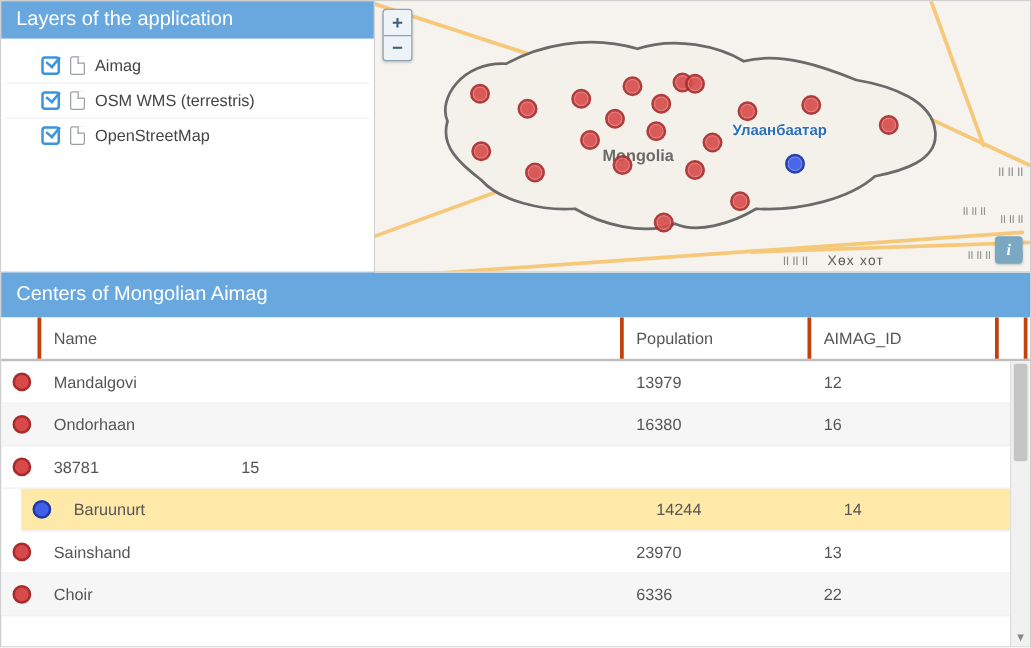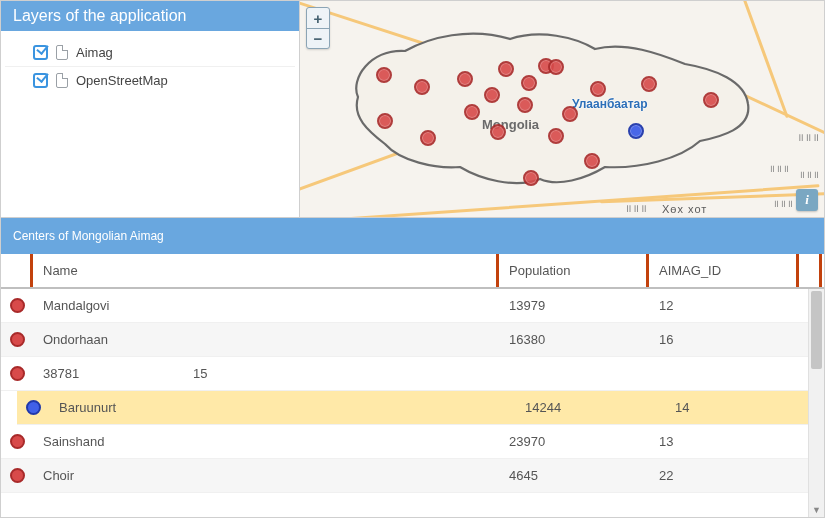--- a/index.html
+++ b/index.html
@@ -129,21 +129,21 @@
     position: absolute;
     width: 16px; height: 16px;
     border-radius: 50%;
     transform: translate(-50%, -50%);
   }
   .marker.red { background:#d84a4a; border:2px solid #a82a2a; opacity:0.9; box-shadow: inset 0 0 0 1px rgba(255,255,255,0.25); }
   .marker.blue { background:#4060e8; border:2px solid #2038aa; opacity:0.95; box-shadow: inset 0 0 0 1px rgba(255,255,255,0.25); }
 
   
   .grid-panel { flex: 1; display: flex; flex-direction: column; border: 1px solid #cfcfcf; border-top: none; min-height:0; }
-  .grid-panel .panel-header { height: 36px; font-size: 12px; }
+  .grid-panel .panel-header { height: 36px; font-size: 16px; }
   .grid-head {
     display: flex;
     background: #fff;
     border-bottom: 2px solid #bfbfbf;
   }
   .grid-head .col {
     padding: 9px 10px;
     color: #555;
     font-size: 13px;
     border-right: 3px solid #c2410c;
@@ -200,20 +200,25 @@
 <div class="app">
   <div class="top-row">
 
     <div class="layers-panel">
       <div class="panel-header">Layers of the application</div>
       <div class="layers-body" id="layers-body">
           <div class="layer-row">
             <span class="check-icon"></span>
             <span class="doc-icon"></span>
             <span>Aimag</span>
+          </div>
+          <div class="layer-row">
+            <span class="check-icon"></span>
+            <span class="doc-icon"></span>
+            <span>OSM WMS (terrestris)</span>
           </div>
           <div class="layer-row">
             <span class="check-icon"></span>
             <span class="doc-icon"></span>
             <span>OpenStreetMap</span>
           </div>
         </div>
     </div>
 
     <div class="map-panel">
@@ -235,21 +240,21 @@
                    C 285 22, 320 35, 345 45
                    C 375 50, 405 62, 408 85
                    C 412 110, 380 118, 360 122
                    C 340 140, 300 150, 265 148
                    C 245 160, 218 168, 200 160
                    C 175 170, 140 160, 120 148
                    C 95 150, 60 142, 45 125
                    C 28 112, 12 98, 18 78 Z" fill="#f4f1ea" stroke="#6a6a6a" stroke-width="2.2"></path>
         </svg>
         <div class="country-label" style="left:182px; top:116px;">Mongolia</div>
-        <div class="city-label" style="left:272px; top:96px;">Улаанбаатар</div>
+        <div class="city-label" style="left:286px; top:96px;">Улаанбаатар</div>
         <div class="edge-label" style="right:4px; top:128px;">॥॥॥</div>
         <div class="edge-label small" style="right:34px; top:160px;">॥॥॥</div>
         <div class="edge-label small" style="right:4px; top:166px;">॥॥॥</div>
         <div class="edge-label small" style="right:30px; top:195px;">॥॥॥</div>
         <div class="edge-label small" style="right:4px; top:195px;">॥॥॥</div>
         <div class="edge-label" style="left:325px; bottom:2px;">॥॥॥</div>
         <div class="edge-label" style="left:362px; bottom:2px; color:#5a5a5a;">Хөх хот</div>
         <div id="markers">
             <div class="marker red" style="left: 84px; top: 74px;"></div>
             <div class="marker red" style="left: 85px; top: 120px;"></div>
@@ -331,21 +336,21 @@
             </div>
             <div class="cell col-name">Sainshand</div>
             <div class="cell col-pop">23970</div>
             <div class="cell col-id">13</div>
           </div>
           <div class="grid-row alt">
             <div class="cell col-marker">
               <div class="row-marker red"></div>
             </div>
             <div class="cell col-name">Choir</div>
-            <div class="cell col-pop">4645</div>
+            <div class="cell col-pop">6336</div>
             <div class="cell col-id">22</div>
           </div>
         </div>
       <div class="scrollbar">
         <div class="arrow up">▲</div>
         <div class="thumb"></div>
         <div class="arrow down">▼</div>
       </div>
     </div>
   </div>

